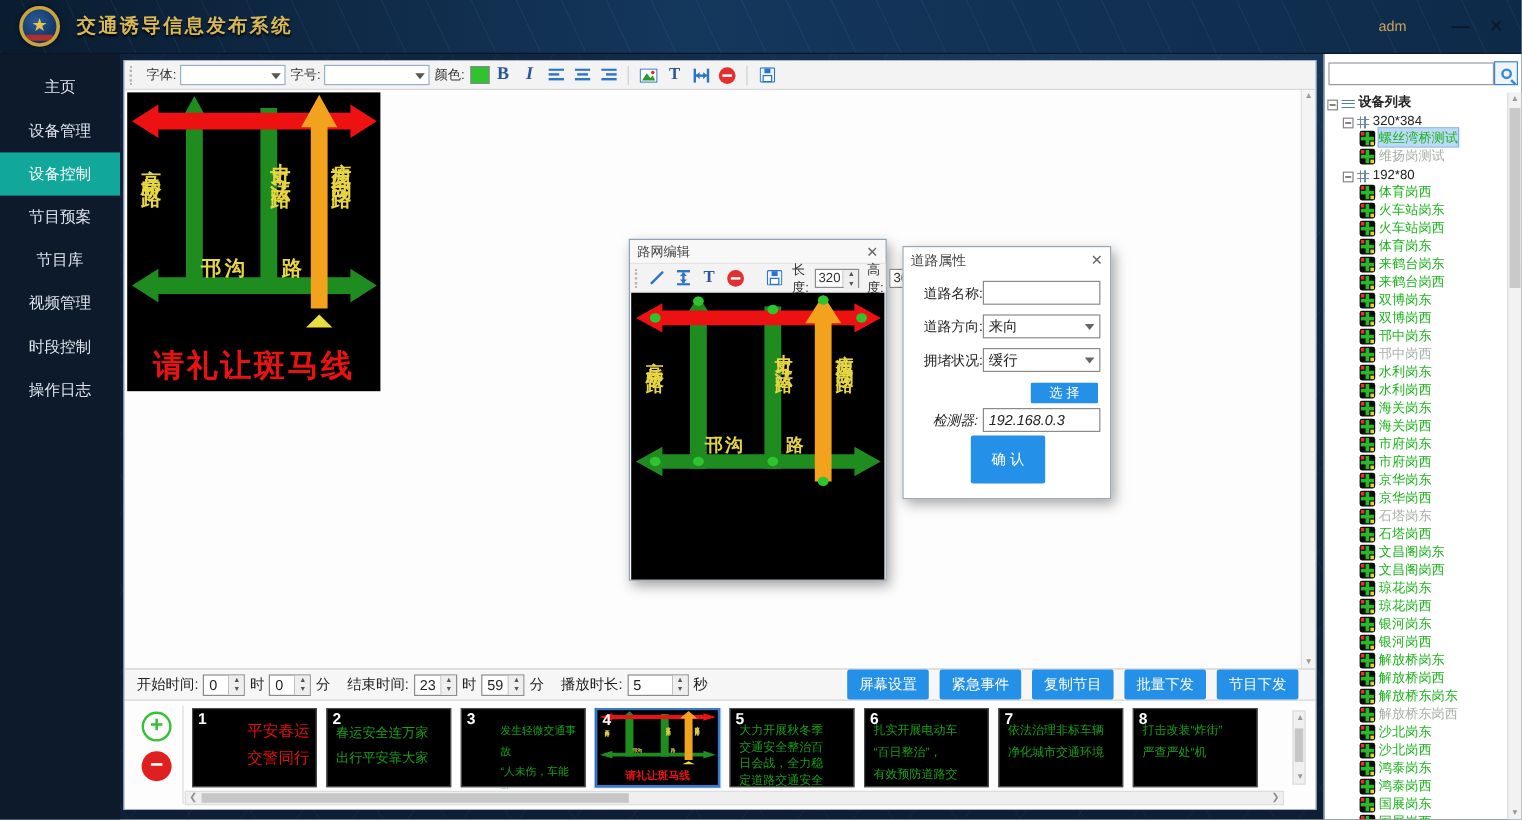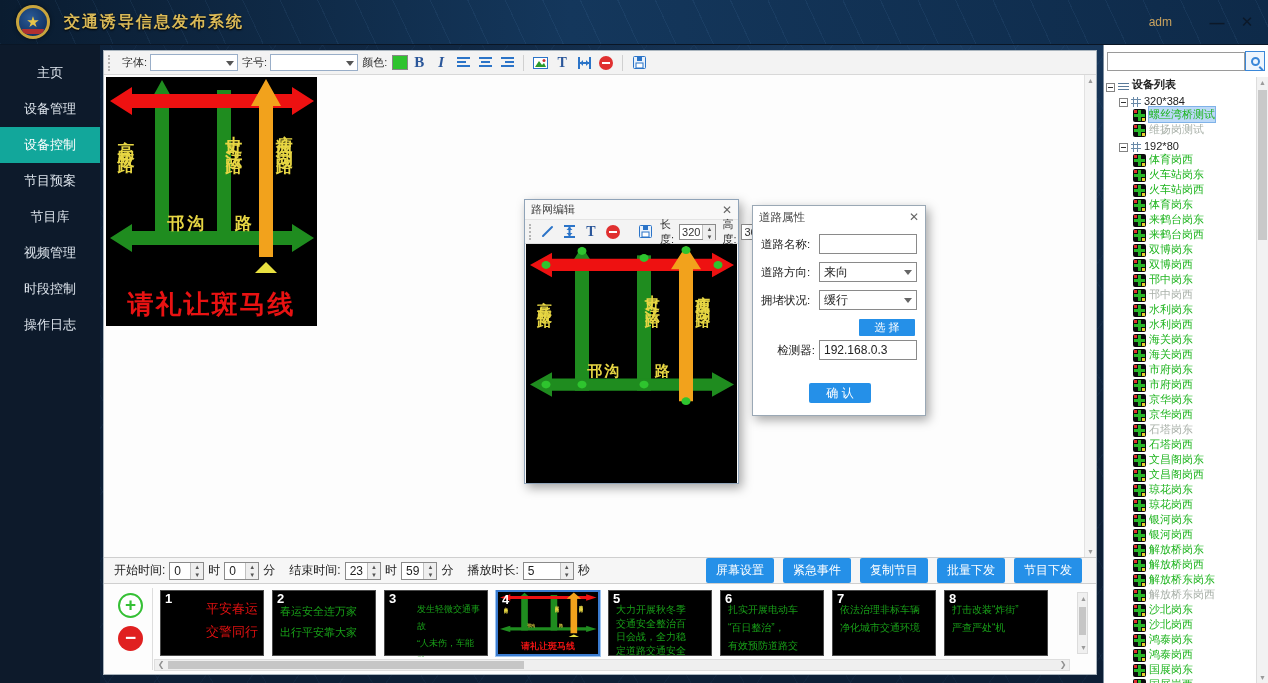--- a/index.html
+++ b/index.html
@@ -123,26 +123,26 @@
   #re-toolbar .spin .val{font-size:11px;line-height:14px;min-width:22px;padding:0 2px;}
   .led-dlg{margin:0 auto;width:211px;height:239px;}
   .led-dlg .net{height:179px;}
   .led-dlg .vlabel{font-size:15px;letter-spacing:6px;}
   .led-dlg .hlabel{font-size:15px;letter-spacing:2px;}
   
   #road-props{position:absolute;left:752px;top:205px;width:174px;height:211px;background:#fff;
     border:1px solid #9aa8b5;box-shadow:3px 4px 10px rgba(0,0,0,.35);z-index:50;font-size:11.5px;}
   #road-props .dlg-title{height:22px;font-size:11.5px;border-bottom:none;}
   .rp-row{display:flex;align-items:center;margin:4px 8px 0 8px;height:24px;}
-  .rp-label{width:58px;color:#222;}
+  .rp-label{width:58px;color:#222;text-align:right;}
   .rp-ctl{flex:1;height:20px;border:1px solid #8a8a8a;background:#fff;position:relative;font-size:12px;line-height:18px;padding:0 4px;}
   .rp-ctl.select .arr{position:absolute;right:4px;top:7px;width:0;height:0;border-left:4px solid transparent;border-right:4px solid transparent;border-top:5px solid #666;}
   .rp-select-btn{position:absolute;right:10px;top:113px;width:56px;height:17px;background:#2590e8;color:#fff;
     border:none;font-size:11px;border-radius:1px;cursor:pointer;}
-  .rp-confirm{position:absolute;left:56px;bottom:12px;width:62px;height:20px;background:#2590e8;color:#fff;
+  .rp-confirm{position:absolute;left:56px;bottom:12px;width:62px;height:40px;background:#2590e8;color:#fff;
     border:none;font-size:12px;border-radius:2px;cursor:pointer;}
   
   #right-panel{position:absolute;left:1103px;top:45px;width:165px;bottom:0;background:#fff;border-left:1px solid #7f8f9f;z-index:4;}
   #search-row{position:absolute;left:0;top:0;right:0;height:30px;}
   #search-input{position:absolute;left:3px;top:7px;width:138px;height:19px;border:1px solid #9a9a9a;background:#fff;font-size:11px;padding:0 4px;}
   #search-btn{position:absolute;right:3px;top:6px;width:20px;height:20px;border:1px solid #3a87d8;background:#eef5fd;display:flex;align-items:center;justify-content:center;cursor:pointer;}
   .mag{width:9px;height:9px;border:2px solid #3a87d8;border-radius:50%;position:relative;}
   .mag::after{content:"";position:absolute;left:7px;top:7px;width:5px;height:2px;background:#3a87d8;transform:rotate(45deg);transform-origin:0 0;}
   #tree{position:absolute;left:2px;right:13px;top:32px;bottom:0;overflow:hidden;font-size:11px;}
   .trow{display:flex;align-items:flex-end;height:15px;white-space:nowrap;cursor:pointer;}
@@ -542,21 +542,21 @@
   </div>
   <div class="rp-row">
     <span class="rp-label">道路方向:</span>
     <span class="rp-ctl select"><span>来向</span><span class="arr"></span></span>
   </div>
   <div class="rp-row">
     <span class="rp-label">拥堵状况:</span>
     <span class="rp-ctl select"><span>缓行</span><span class="arr"></span></span>
   </div>
   <button class="rp-select-btn">选 择</button>
-  <div class="rp-row" style="margin-top:26px;">
+  <div class="rp-row" style="margin-top:26px;font-style:italic;">
     <span class="rp-label" style="text-align:right;padding-right:4px;">检测器:</span>
     <span class="rp-ctl">192.168.0.3</span>
   </div>
   <button class="rp-confirm">确 认</button>
 </div>
 
 <div id="right-panel">
   <div id="search-row">
     <input id="search-input" type="text" style="">
     <div id="search-btn">

